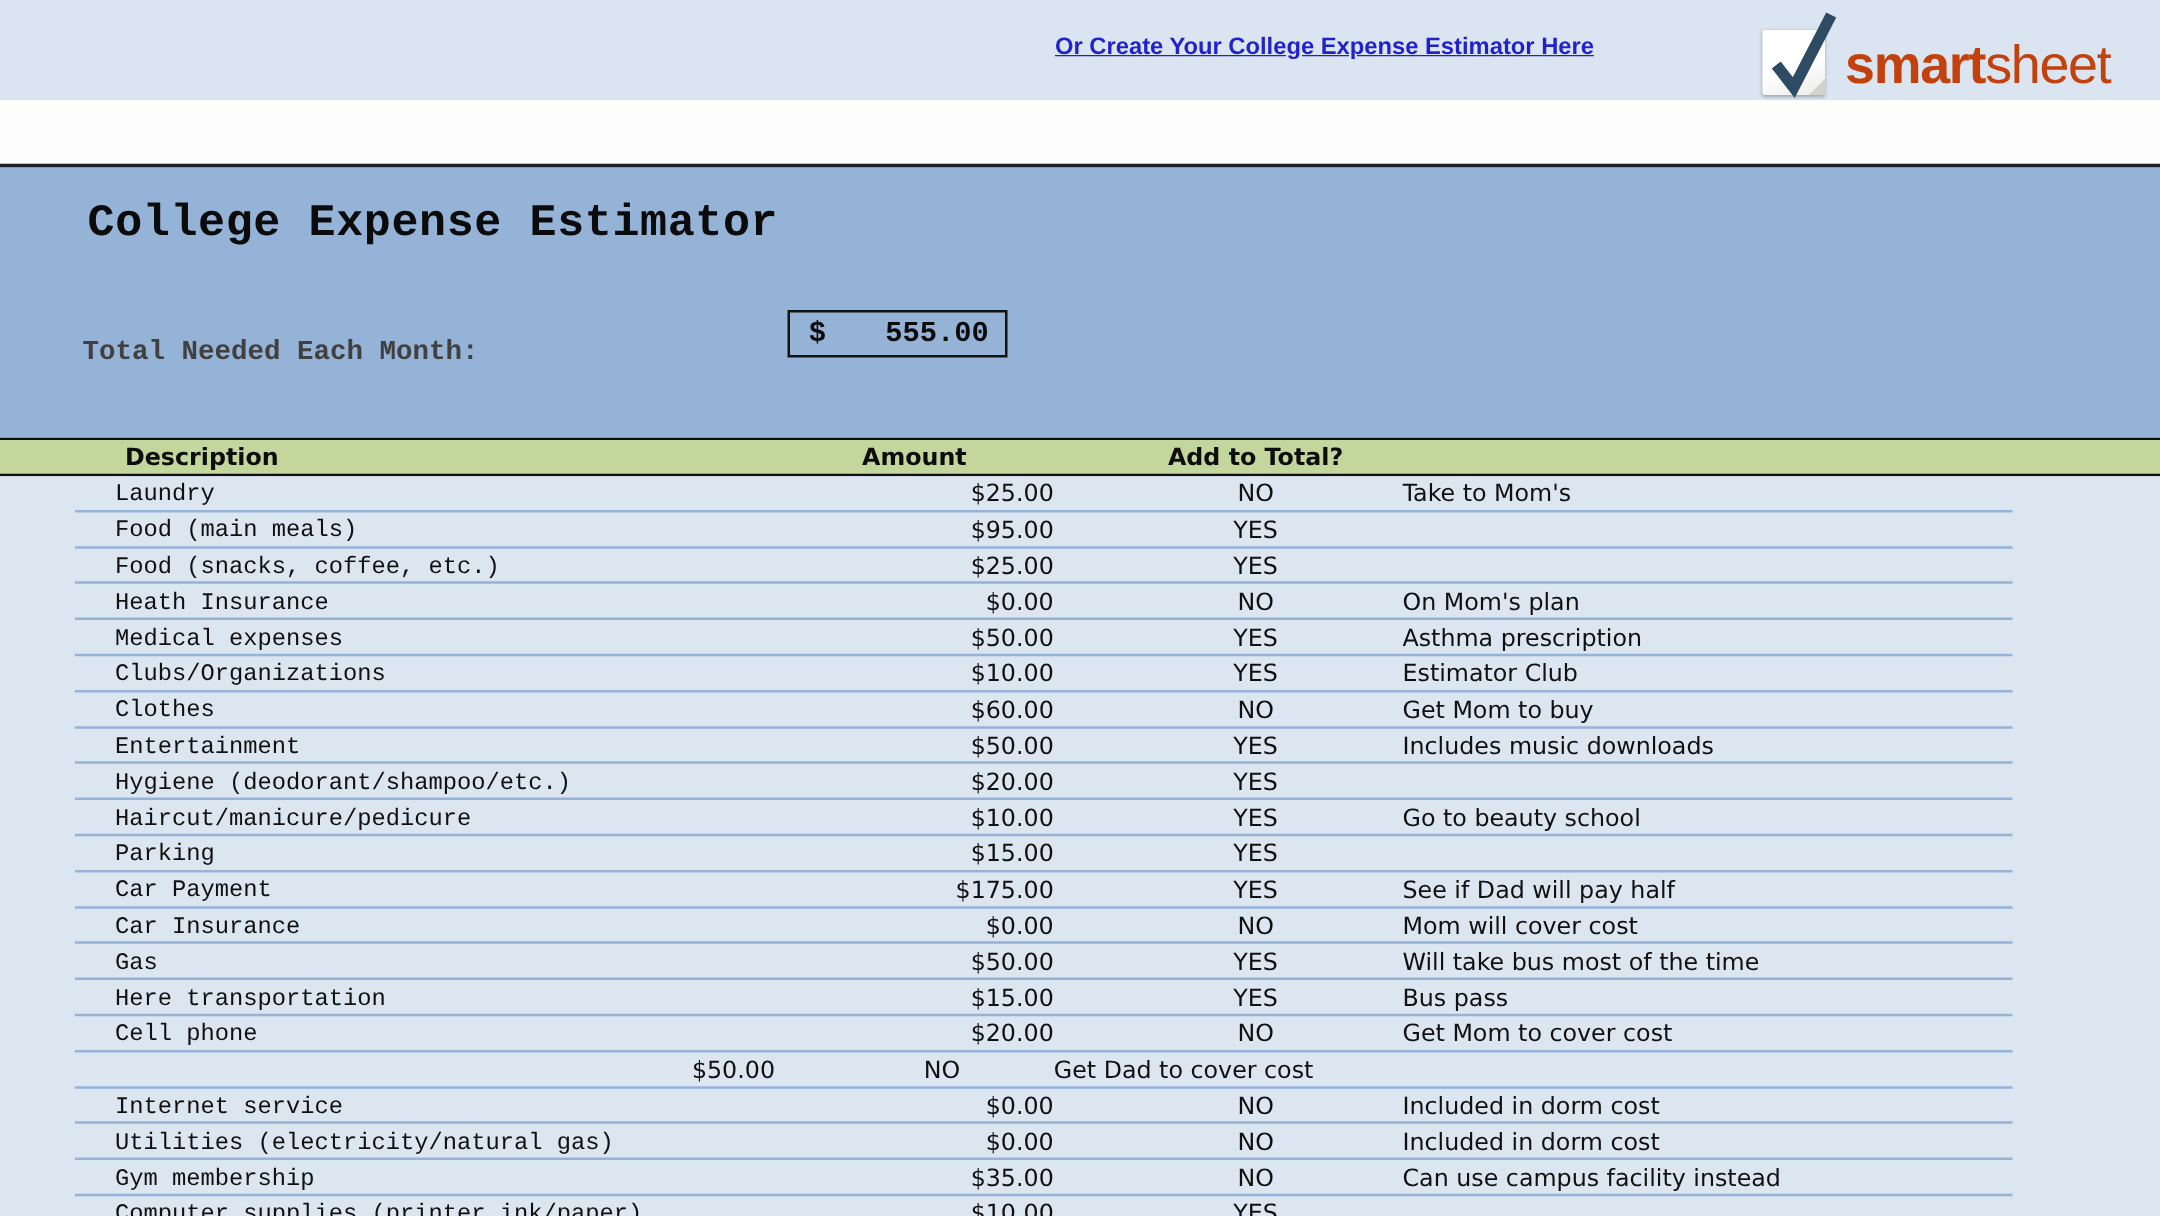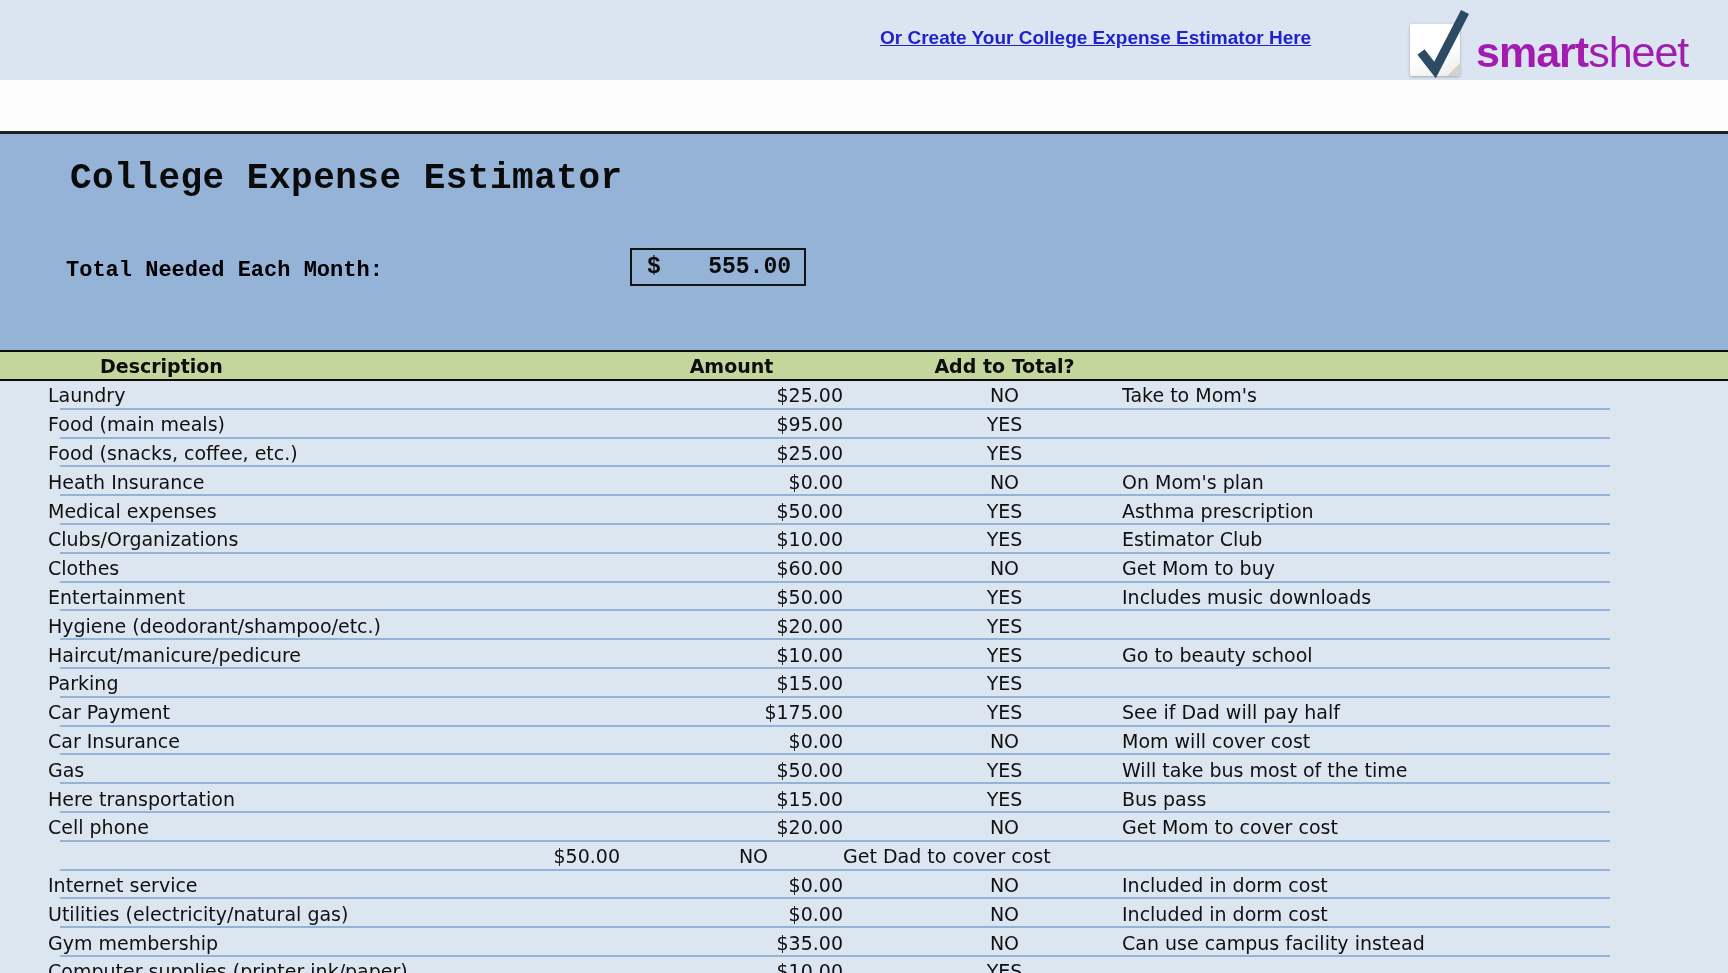--- a/index.html
+++ b/index.html
@@ -7,56 +7,56 @@
     width:1728px;height:973px;overflow:hidden;background:#dce6f1;
     font-family:"DejaVu Sans","Liberation Sans",sans-serif;
     -webkit-font-smoothing:antialiased;
   }
   
   .topbar{
     height:80px;background:#dbe5f1;position:relative;
     display:flex;align-items:center;
   }
   .create-link{
-    position:absolute;left:880px;top:27px;
+    position:absolute;left:844px;top:27px;
     font-family:"Liberation Sans",sans-serif;
     font-size:19px;font-weight:700;color:#2222cc;
     text-decoration:underline;cursor:pointer;white-space:nowrap;
   }
   .logo{position:absolute;left:1410px;top:10px;display:flex;align-items:flex-end;}
   .logo-paper{
     position:relative;width:50px;height:52px;margin-top:14px;
     background:linear-gradient(160deg,#ffffff 55%,#ebebe9 100%);
     border-radius:2px;box-shadow:0 1px 3px rgba(40,50,60,.35);
   }
   .logo-fold{
     position:absolute;right:0;bottom:0;width:0;height:0;
     border-left:13px solid transparent;border-bottom:13px solid #d2d2cf;
   }
   .logo-check{position:absolute;left:3px;top:-16px;width:56px;height:72px;overflow:visible;}
   .brand{
     margin-left:16px;font-family:"Liberation Sans",sans-serif;
-    font-size:43px;color:#a21caf;letter-spacing:-1px;line-height:1;
+    font-size:43px;color:#c2410c;letter-spacing:-1px;line-height:1;
     padding-bottom:2px;white-space:nowrap;
   }
   .brand b{font-weight:700;}
   .brand span{font-weight:400;}
   
   .whitestrip{height:51px;background:#fdfdfd;}
   .divider-dark{height:3px;background:#1d2024;}
   .blackline{height:2px;background:#0e0e0e;}
   
   .bluepanel{height:216px;background:#95b2d7;position:relative;font-family:Liberation Mono, monospace;}
   .page-title{
     position:absolute;left:70px;top:24px;
     font-size:36px;font-weight:700;color:#0b0b0b;letter-spacing:.5px;white-space:nowrap;
   }
   .total-label{
-    position:absolute;left:66px;top:124px;
-    font-size:22px;font-weight:700;color:#000000;white-space:nowrap;
+    position:absolute;left:66px;top:135px;
+    font-size:22px;font-weight:700;color:#404040;white-space:nowrap;
   }
   .total-box{
     position:absolute;left:630px;top:114px;width:176px;height:38px;
     border:2px solid #121212;box-sizing:border-box;
     display:flex;align-items:center;justify-content:space-between;
     font-size:23px;font-weight:700;color:#0b0b0b;cursor:cell;
   }
   .total-box .cur{padding-left:15px;}
   .total-box .amt{padding-right:13px;}
   
@@ -69,21 +69,21 @@
   .h-amount{text-align:center;}
   .h-add{text-align:center;padding-left:44px;}
   .h-notes{padding-left:0;}
   .rows{height:592px;background:#dce6f1;overflow:hidden;}
   .trow{
     height:28.8px;position:relative;
     display:grid;grid-template-columns:620px 223px 279px auto;
     align-items:center;font-size:19px;color:#101010;
   }
   .cell{white-space:nowrap;overflow:hidden;cursor:cell;}
-  .c-desc{padding-left:48px;}
+  .c-desc{padding-left:92px;font-family:Liberation Mono, monospace;}
   .c-amount{text-align:right;}
   .c-add{text-align:center;padding-left:44px;}
   .row-line{
     position:absolute;left:60px;right:118px;bottom:0;height:2px;
     background:#95b3d7;
   }
 </style>
 </head>
 <body>
 

